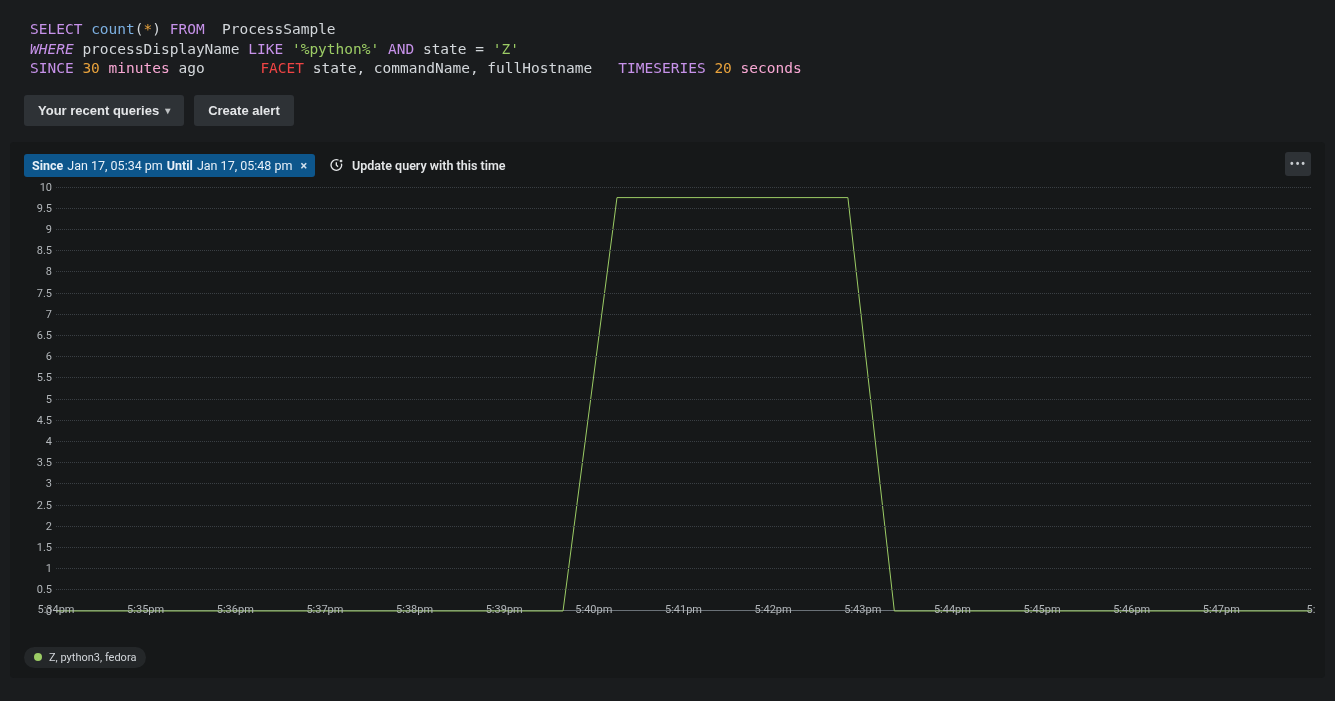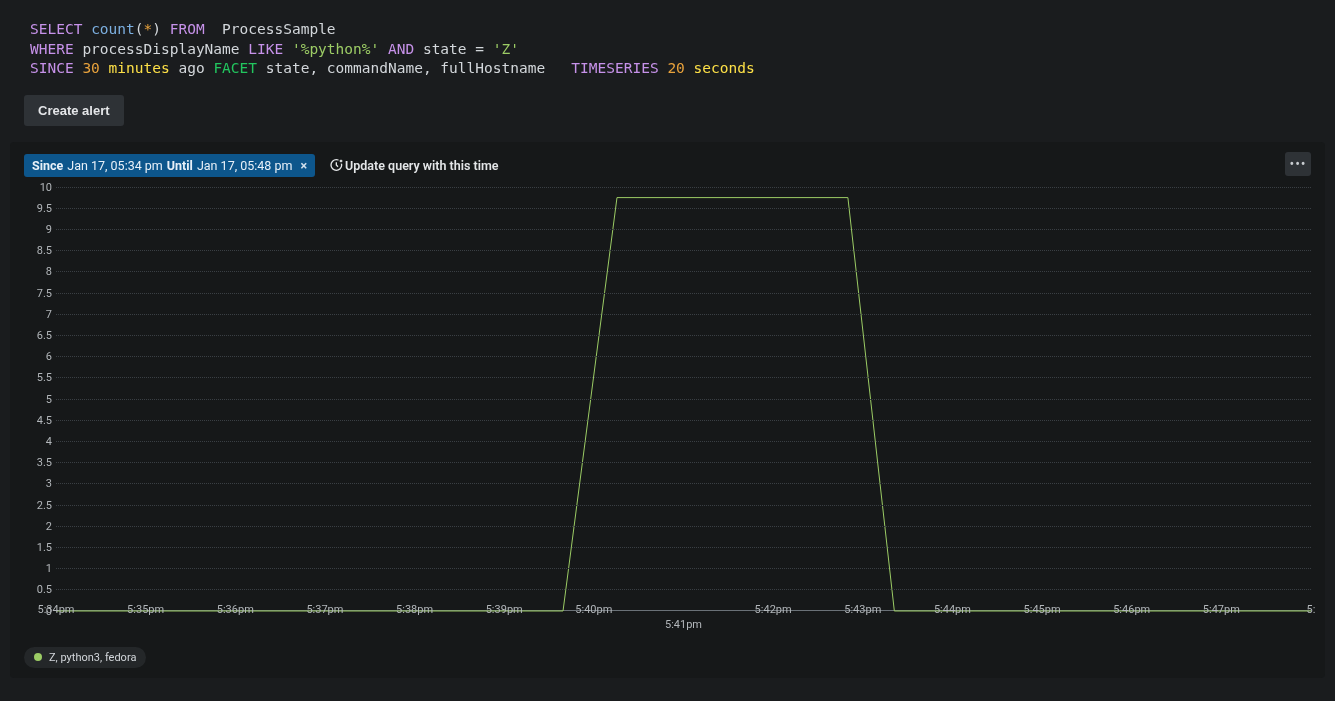--- a/index.html
+++ b/index.html
@@ -14,32 +14,32 @@
   }
   .query-editor {
     padding: 20px 30px 16px 30px;
     font-family: "Consolas", "Monaco", monospace;
     font-size: 14.5px;
     line-height: 1.35;
     white-space: pre;
   }
   .kw-select { color: #c792ea; }
   .kw-from   { color: #c792ea; }
-  .kw-where  { color: #c792ea; }
+  .kw-where  { color: #c792ea; font-style: italic; }
   .kw-since  { color: #c792ea; }
-  .kw-facet  { color: #22c55e; }
+  .kw-facet  { color: #ef4444; margin-left: 47px; }
   .kw-like   { color: #c792ea; }
   .kw-and    { color: #c792ea; }
   .kw-ts     { color: #c792ea; }
   .fn        { color: #7cafe0; }
   .ident     { color: #d3d7db; }
   .star      { color: #e8a23c; }
   .str       { color: #9ccc65; }
   .num       { color: #e8a23c; }
-  .unit      { color: #fde047; }
+  .unit      { color: #f9a8d4; }
   .op        { color: #d3d7db; }
   .punct     { color: #d3d7db; }
 
   .toolbar {
     display: flex;
     gap: 10px;
     padding: 0 24px 16px 24px;
   }
   .btn {
     background: #2e3236;
@@ -82,20 +82,21 @@
   .time-pill b { font-weight: 700; }
   .time-pill .x {
     margin-left: 4px;
     cursor: pointer;
     font-weight: 700;
     opacity: .9;
   }
   .update-time {
     display: inline-flex;
     align-items: center;
+    gap: 7px;
     font-size: 12.5px;
     font-weight: 600;
     color: #e4e6e8;
     cursor: pointer;
   }
   .update-time svg { width: 16px; height: 16px; }
   .menu-btn {
     position: absolute;
     right: 14px;
     top: 10px;
@@ -193,20 +194,24 @@
   }
 </style>
 </head>
 <body>
 
 <div class="query-editor"><span class="kw-select">SELECT</span> <span class="fn">count</span><span class="punct">(</span><span class="star">*</span><span class="punct">)</span> <span class="kw-from">FROM</span>  <span class="ident">ProcessSample</span>
 <span class="kw-where">WHERE</span> <span class="ident">processDisplayName</span> <span class="kw-like">LIKE</span> <span class="str">'%python%'</span> <span class="kw-and">AND</span> <span class="ident">state</span> <span class="op">=</span> <span class="str">'Z'</span>
 <span class="kw-since">SINCE</span> <span class="num">30</span> <span class="unit">minutes</span> <span class="ident">ago</span> <span class="kw-facet">FACET</span> <span class="ident">state, commandName, fullHostname</span>   <span class="kw-ts">TIMESERIES</span> <span class="num">20</span> <span class="unit">seconds</span></div>
 
 <div class="toolbar">
+  <button class="btn">
+    <span>Your recent queries</span>
+    <span class="chev">▾</span>
+  </button>
   <button class="btn">
     <span>Create alert</span>
   </button>
 </div>
 
 <div class="chart-panel">
   <div class="chart-header">
     <div class="time-pill">
       <b>Since</b>
       <span>Jan 17, 05:34 pm</span>
@@ -279,21 +284,21 @@
         <div class="gridline" style="top: 0%;"></div>
       </div>
     <div class="x-axis" id="x-axis">
         <div class="x-tick" style="left: 0%;">5:34pm</div>
         <div class="x-tick" style="left: 7.14286%;">5:35pm</div>
         <div class="x-tick" style="left: 14.2857%;">5:36pm</div>
         <div class="x-tick" style="left: 21.4286%;">5:37pm</div>
         <div class="x-tick" style="left: 28.5714%;">5:38pm</div>
         <div class="x-tick" style="left: 35.7143%;">5:39pm</div>
         <div class="x-tick" style="left: 42.8571%;">5:40pm</div>
-        <div class="x-tick" style="left: 50%; margin-top: 15px;">5:41pm</div>
+        <div class="x-tick" style="left: 50%;">5:41pm</div>
         <div class="x-tick" style="left: 57.1429%;">5:42pm</div>
         <div class="x-tick" style="left: 64.2857%;">5:43pm</div>
         <div class="x-tick" style="left: 71.4286%;">5:44pm</div>
         <div class="x-tick" style="left: 78.5714%;">5:45pm</div>
         <div class="x-tick" style="left: 85.7143%;">5:46pm</div>
         <div class="x-tick" style="left: 92.8571%;">5:47pm</div>
         <div class="x-tick" style="left: 100%;">5:</div>
       </div>
   </div>
 

